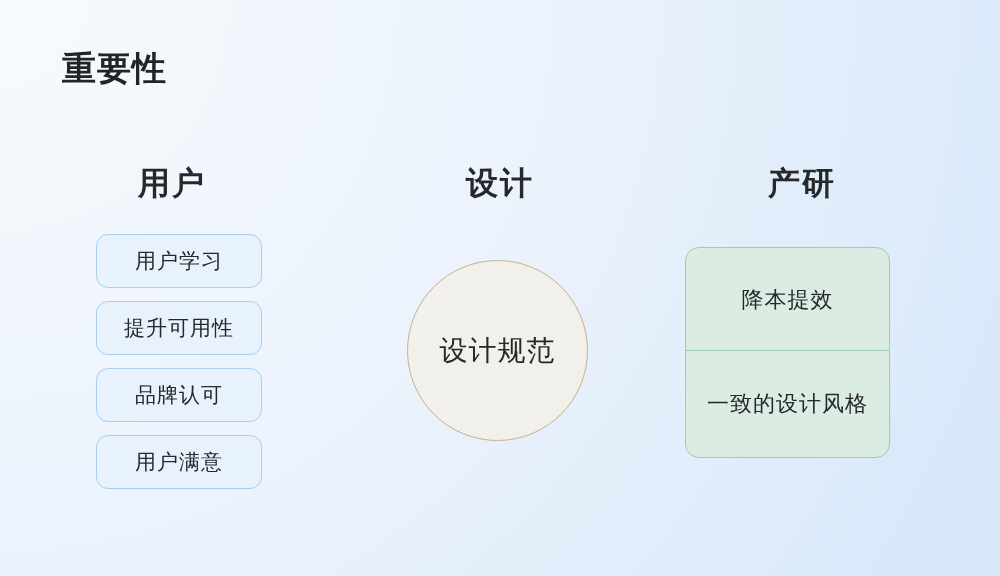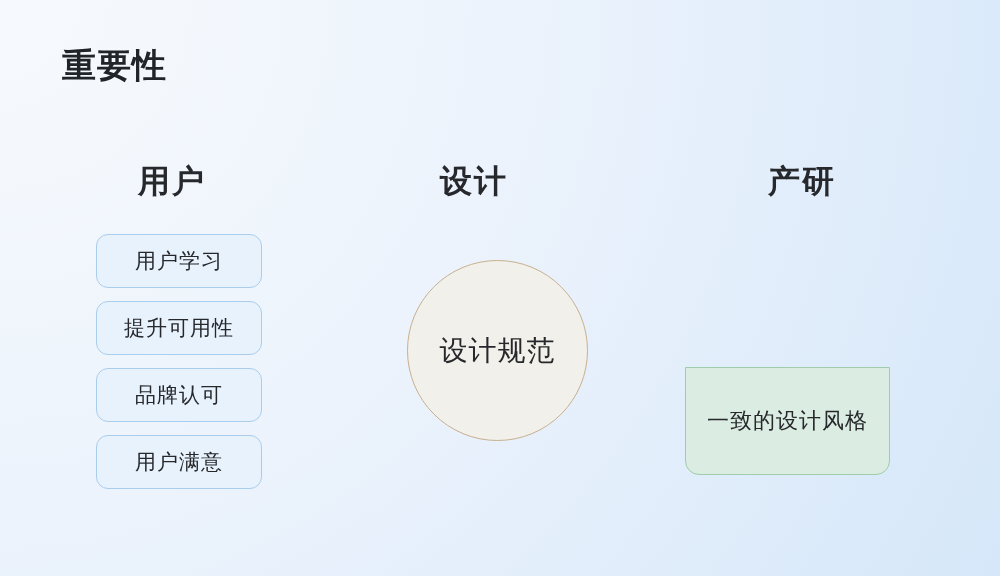--- a/index.html
+++ b/index.html
@@ -4,21 +4,21 @@
 <style>
   html, body {
     margin: 0;
     padding: 0;
   }
   .slide {
     position: relative;
     width: 1000px;
     height: 576px;
     overflow: hidden;
-    font-family: Liberation Mono, monospace;
+    font-family: Liberation Sans, sans-serif;
     background: radial-gradient(circle at 0% 0%, #f7fafd 0%, #ecf3fc 45%, #e3eefb 68%, #d5e7f9 100%);
     color: #26282c;
   }
   .title {
     position: absolute;
     left: 62px;
     top: 48px;
     margin: 0;
     font-size: 34px;
     line-height: 40px;
@@ -31,21 +31,21 @@
     top: 167px;
     transform: translateX(-50%);
     font-size: 32px;
     line-height: 33px;
     font-weight: 700;
     letter-spacing: 2px;
     white-space: nowrap;
     color: #26282c;
   }
   .h-user   { left: 172px; }
-  .h-design { left: 474px; }
+  .h-design { left: 500px; }
   .h-rd     { left: 786px; margin-left: 16px; }
 
   .blue-box {
     position: absolute;
     left: 96px;
     width: 166px;
     height: 54px;
     box-sizing: border-box;
     background: #e8f2fc;
     border: 1.5px solid #a9cdec;
@@ -88,21 +88,21 @@
     background: #dbece2;
     border: 1.5px solid #9fccab;
     display: flex;
     align-items: center;
     justify-content: center;
     font-size: 22px;
     letter-spacing: 1px;
     white-space: nowrap;
   }
   .g1 { top: 247px; height: 106px; border-radius: 14px 14px 0 0; }
-  .g2 { top: 367px; height: 108px; border-radius: 0 0 14px 14px; }
+  .g2 { top: 350px; height: 108px; border-radius: 0 0 14px 14px; }
 </style>
 </head>
 <body>
 
 <div class="slide">
 
   <h1 class="title">重要性</h1>
 
   <div class="col-header h-user">用户</div>
 
@@ -123,18 +123,21 @@
   </div>
 
   <div class="blue-box b4">
     <span>用户满意</span>
   </div>
 
   <div class="circle">
     <span>设计规范</span>
   </div>
 
+  <div class="green-box g1">
+    <span>降本提效</span>
+  </div>
 
   <div class="green-box g2">
     <span>一致的设计风格</span>
   </div>
 
 </div>
 
 </body></html>

